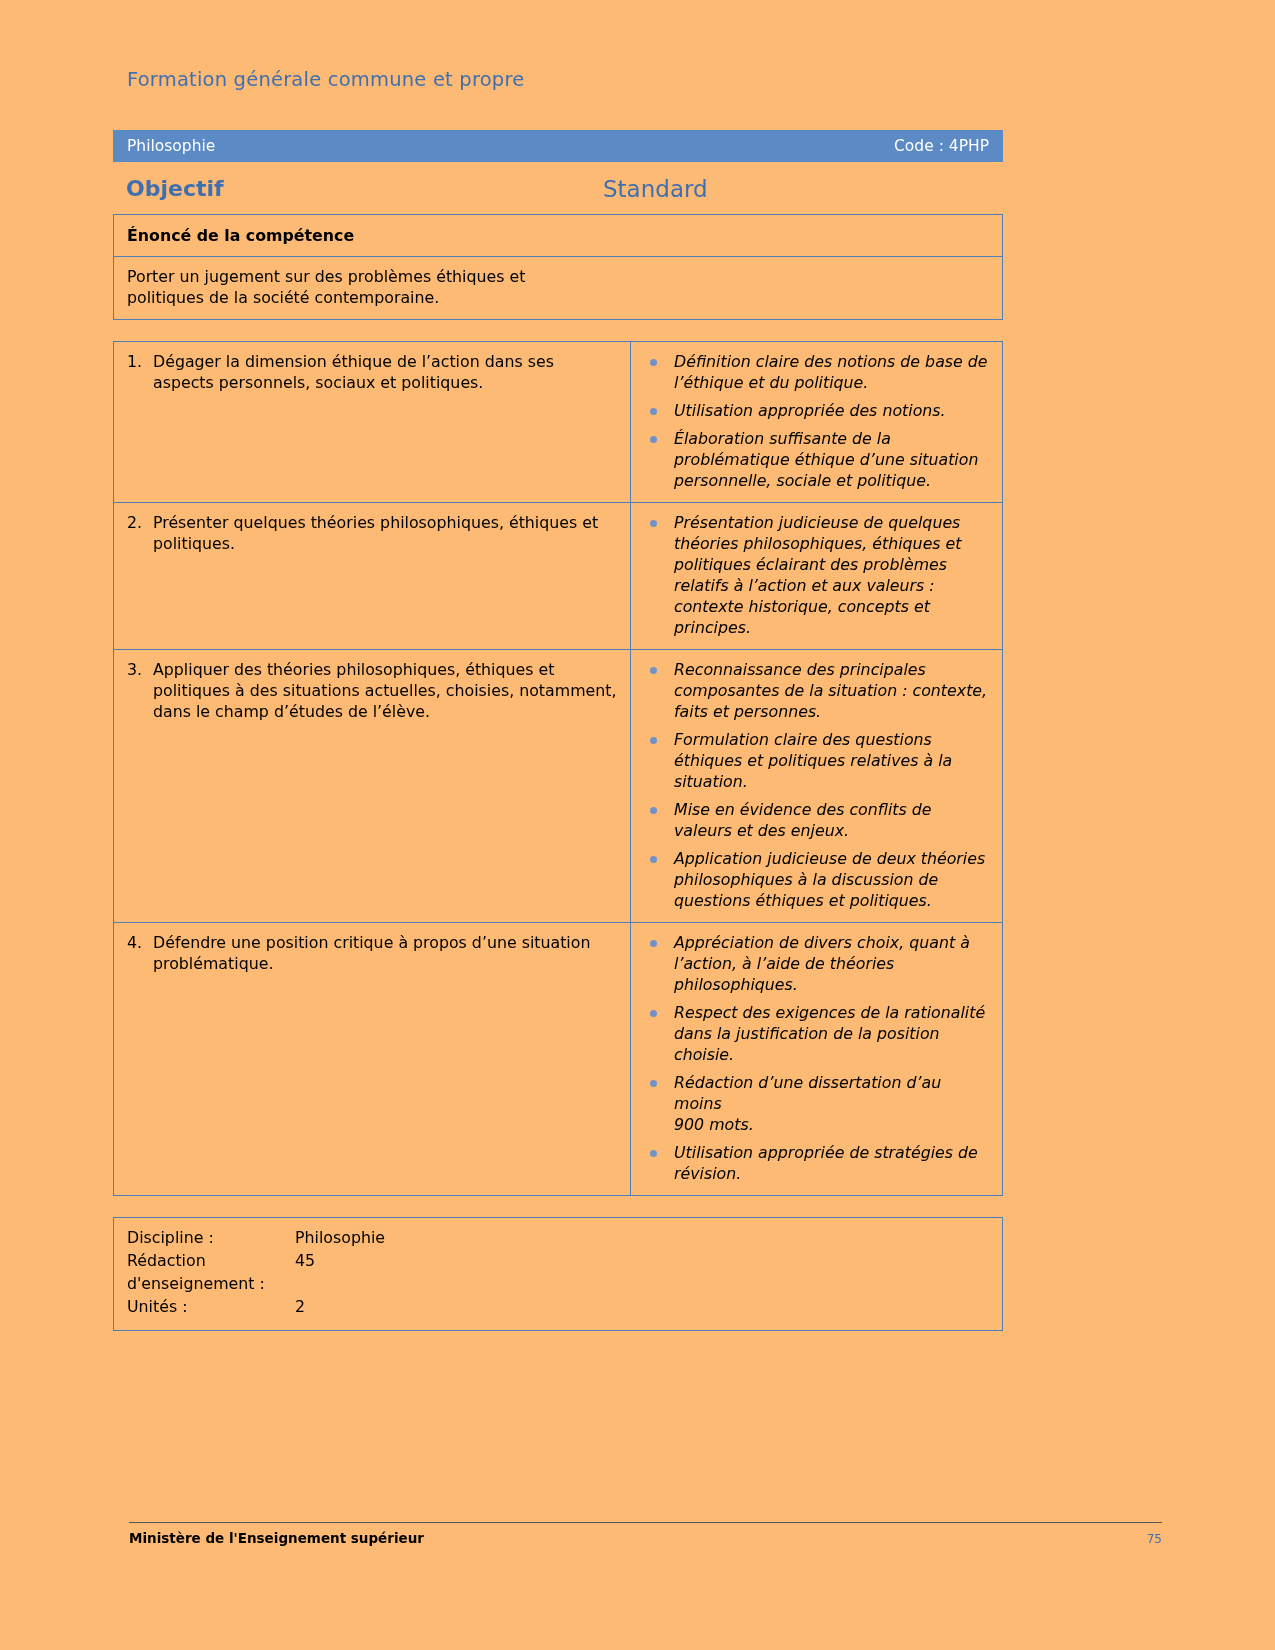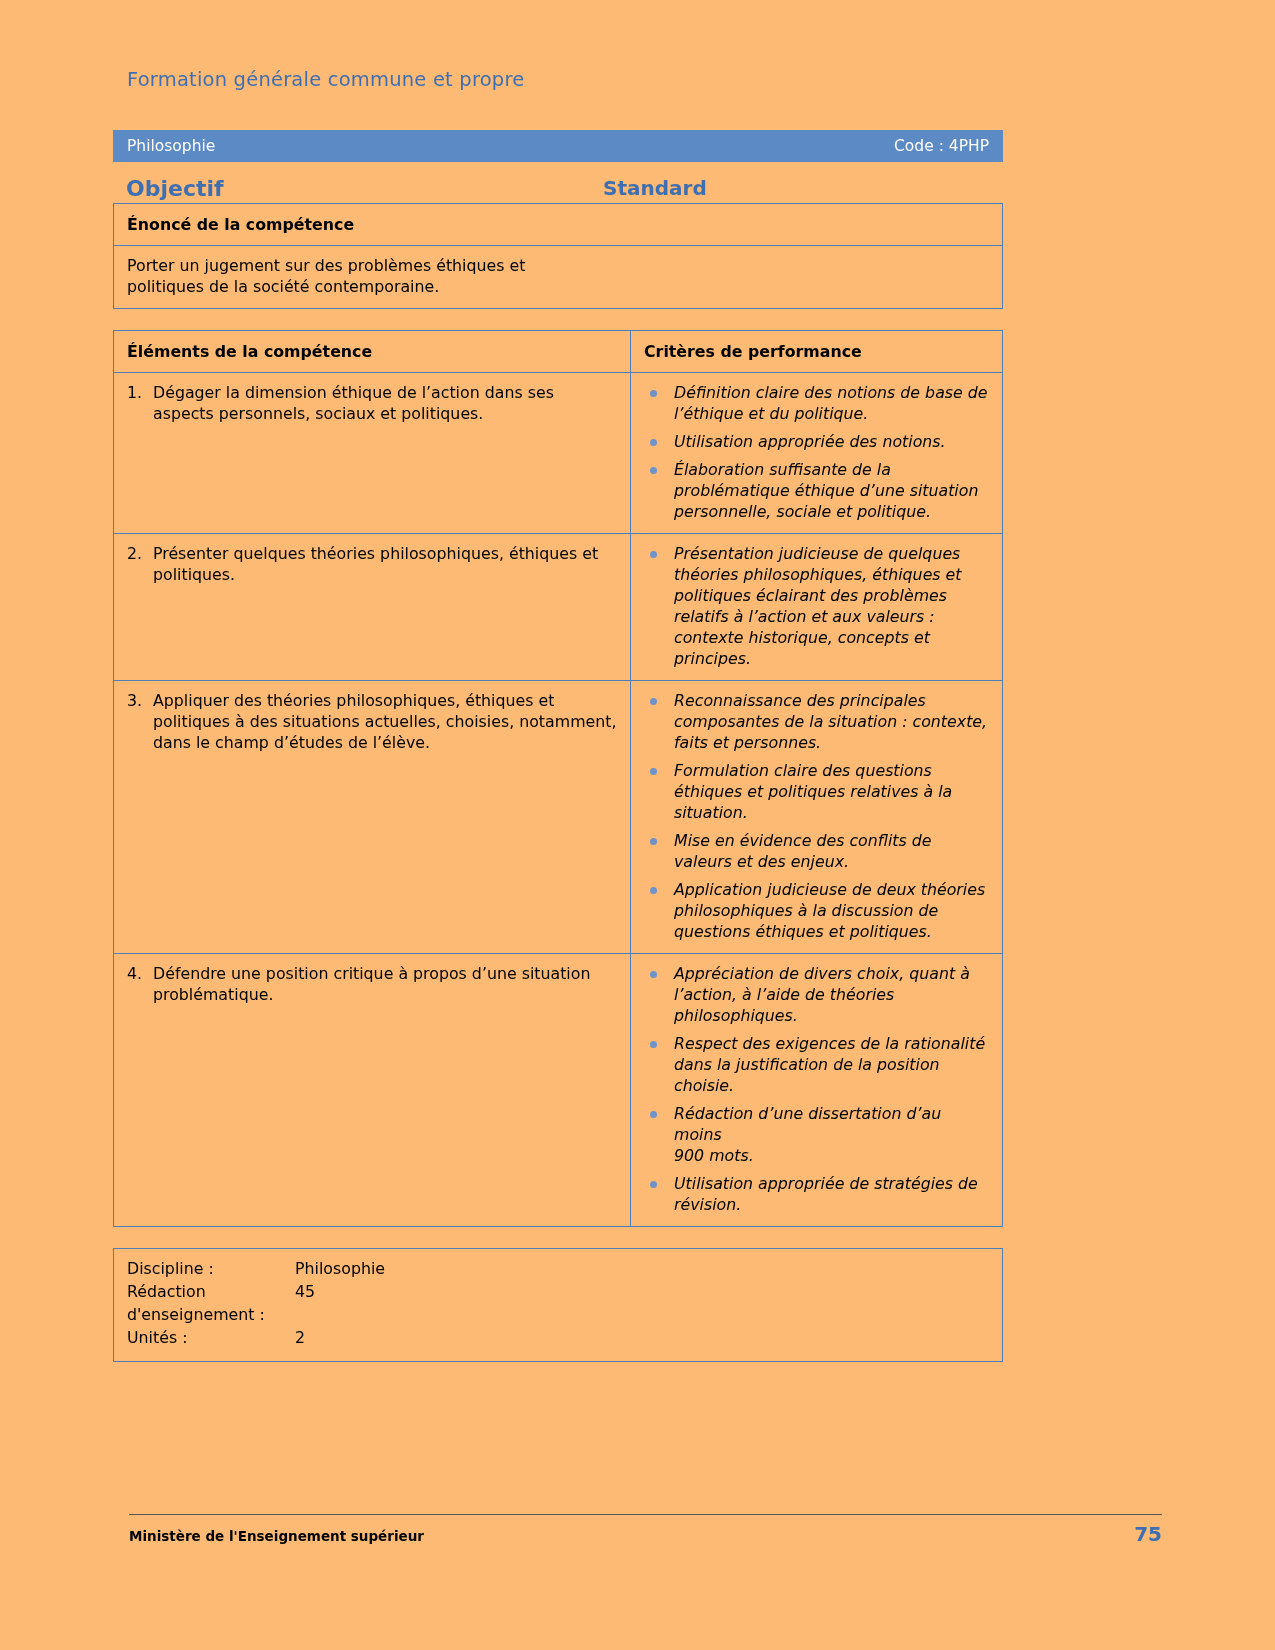--- a/index.html
+++ b/index.html
@@ -40,33 +40,33 @@
     display: flex;
     align-items: center;
     justify-content: space-between;
     padding: 0 14px;
     box-sizing: border-box;
     font-size: 15.5px;
   }
   .section-heads {
     display: flex;
     margin-top: 14px;
-    margin-bottom: 2px;
+    margin-bottom: 12px;
   }
   .section-heads .objectif {
     width: 490px;
     font-size: 22px;
     font-weight: bold;
     color: #3f6fb0;
     padding-left: 13px;
     box-sizing: border-box;
   }
   .section-heads .standard {
-    font-size: 20px;
-    font-weight: bold;
+    font-size: 23px;
+    font-weight: normal;
     color: #3f6fb0;
   }
   table.doc {
     width: 100%;
     border-collapse: collapse;
     table-layout: fixed;
     padding-left: 36px;
   }
   table.doc + table.doc {
     margin-top: 21px;
@@ -144,22 +144,22 @@
     align-items: baseline;
     justify-content: space-between;
     margin-left: 16px;
   }
   .footer .f-left {
     font-size: 13.5px;
     font-weight: bold;
     color: #000000;
   }
   .footer .f-right {
-    font-size: 20px;
-    font-weight: bold;
+    font-size: 12px;
+    font-weight: normal;
     color: #3f6fb0;
   }
 </style>
 </head>
 <body>
 
 <div class="page">
 
   <div class="header-title">Formation générale commune et propre</div>
 
@@ -182,24 +182,20 @@
       </tr>
       <tr>
         <td colspan="2" class="cell-text">Porter un jugement sur des problèmes éthiques et
 politiques de la société contemporaine.</td>
       </tr>
     </tbody>
       </table>
 
     <table class="doc">
       <tbody>
-          <tr>
-        <th class="col-left">Éléments de la compétence</th>
-        <th>Critères de performance</th>
-      </tr>
 
       <tr>
         <td class="col-left">
           <ol class="elements">
             <li>
               <span class="num">1.</span>
               <span class="etxt">Dégager la dimension éthique de l’action dans ses aspects personnels, sociaux et politiques.</span>
             </li>
           </ol>
         </td>

